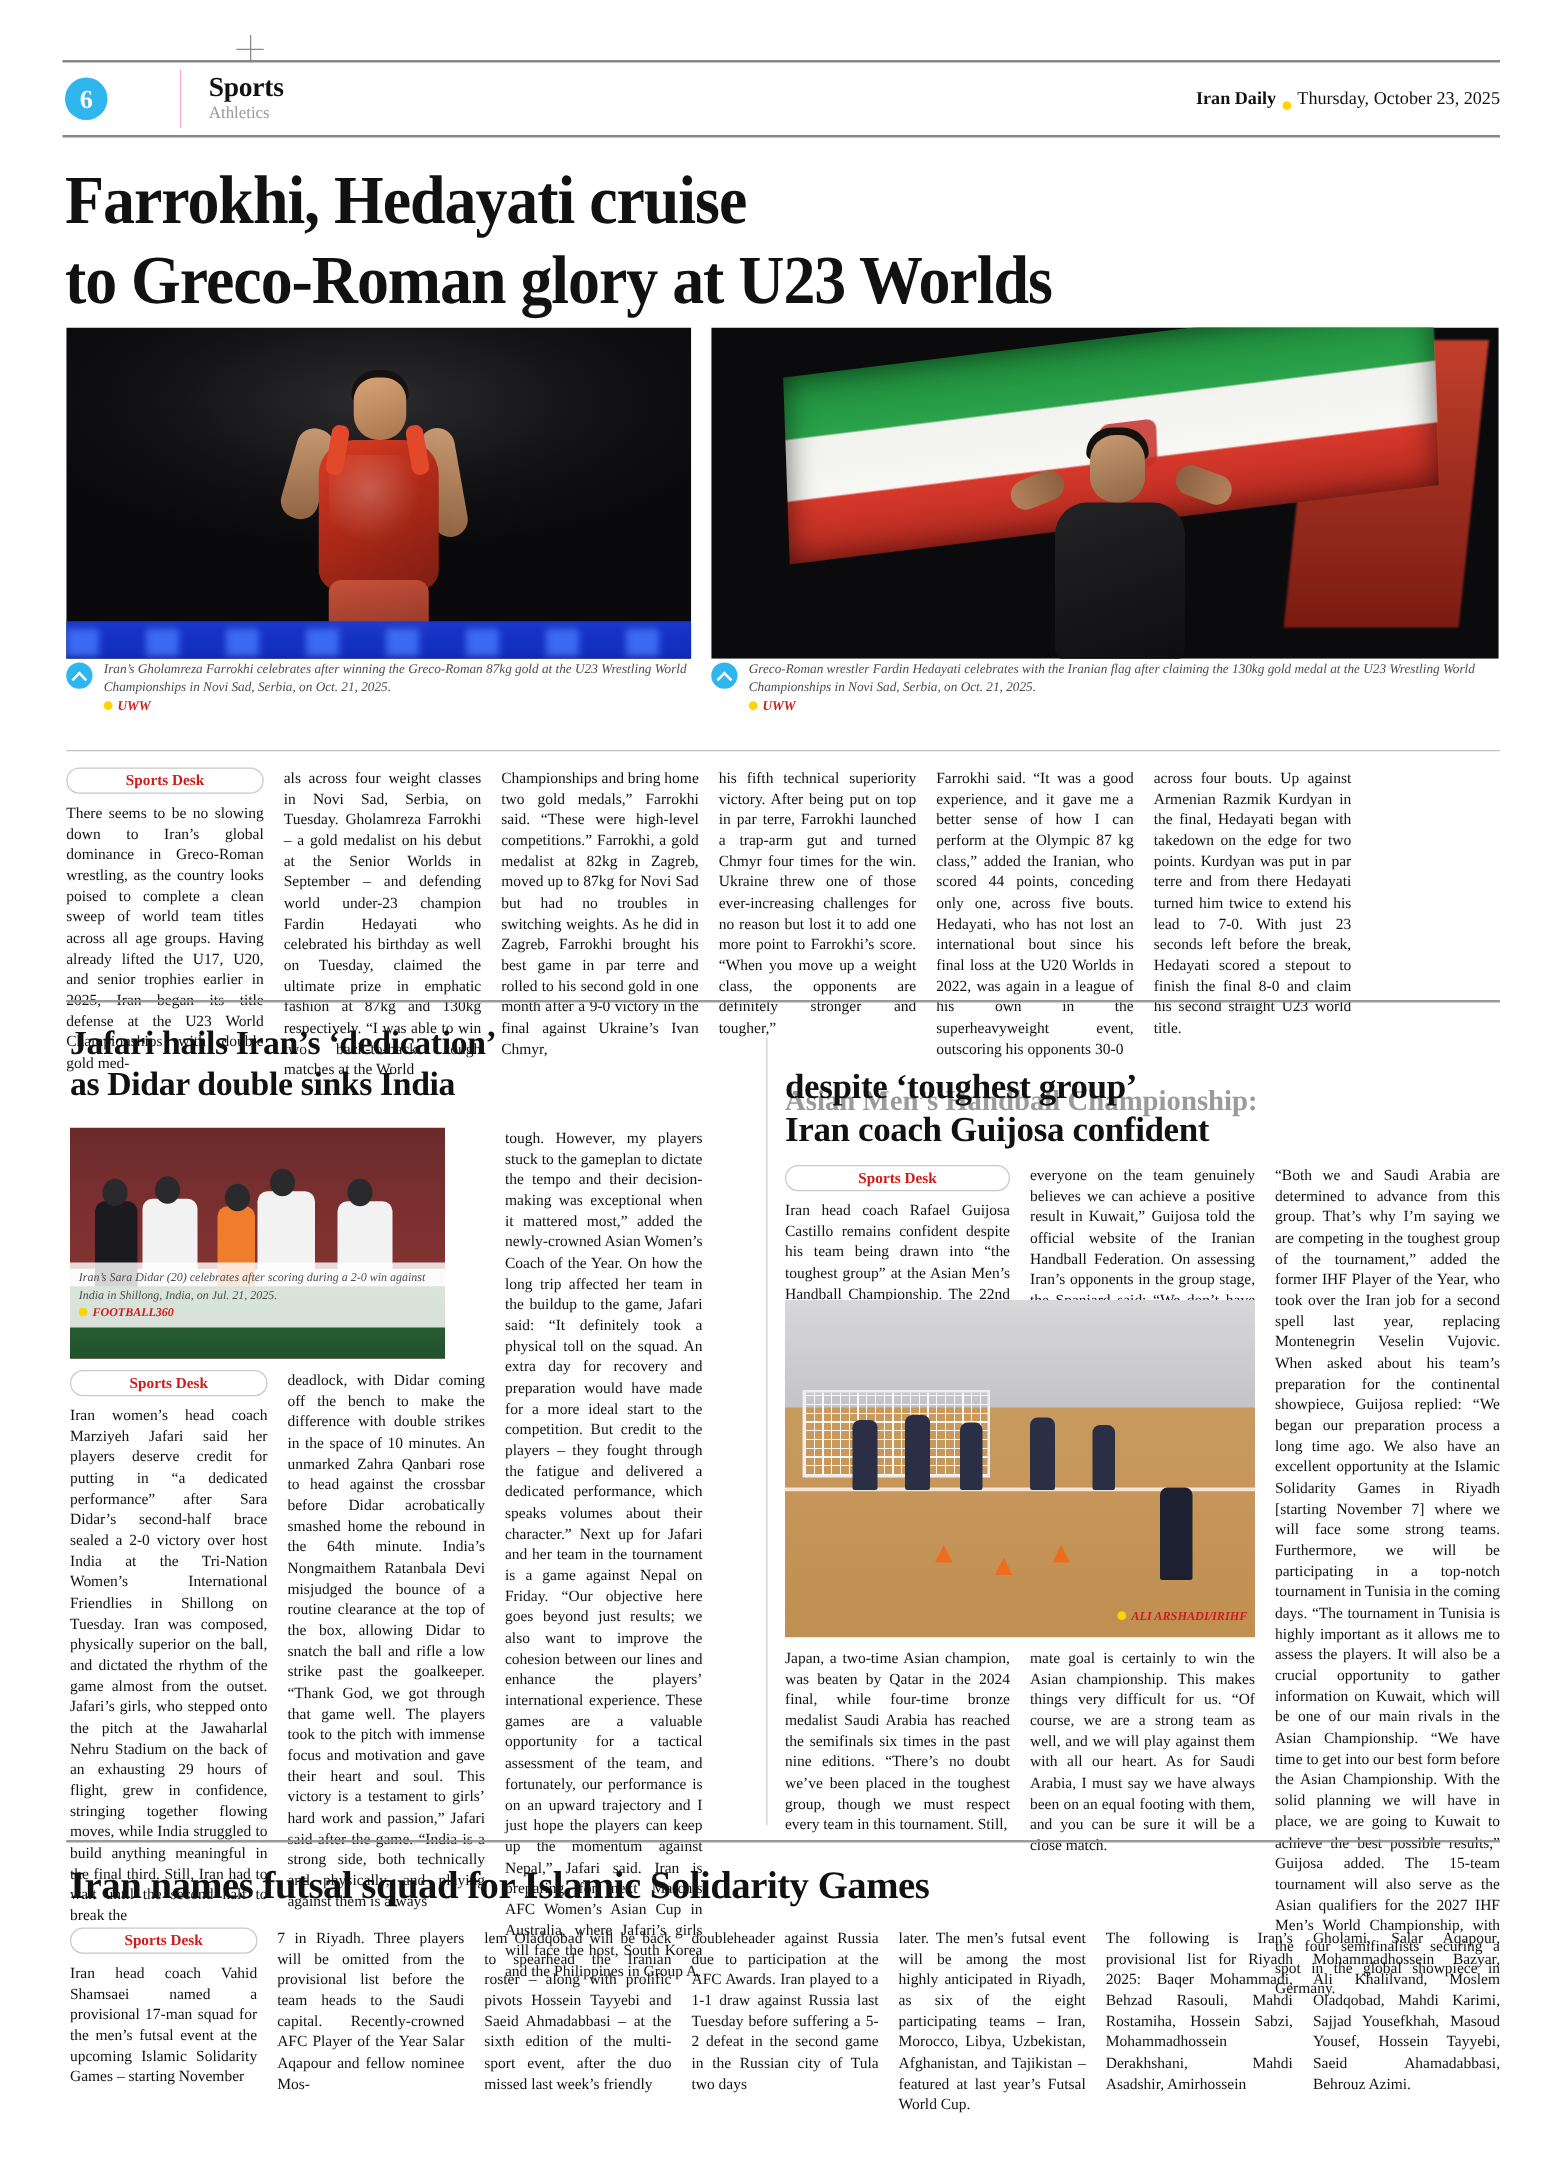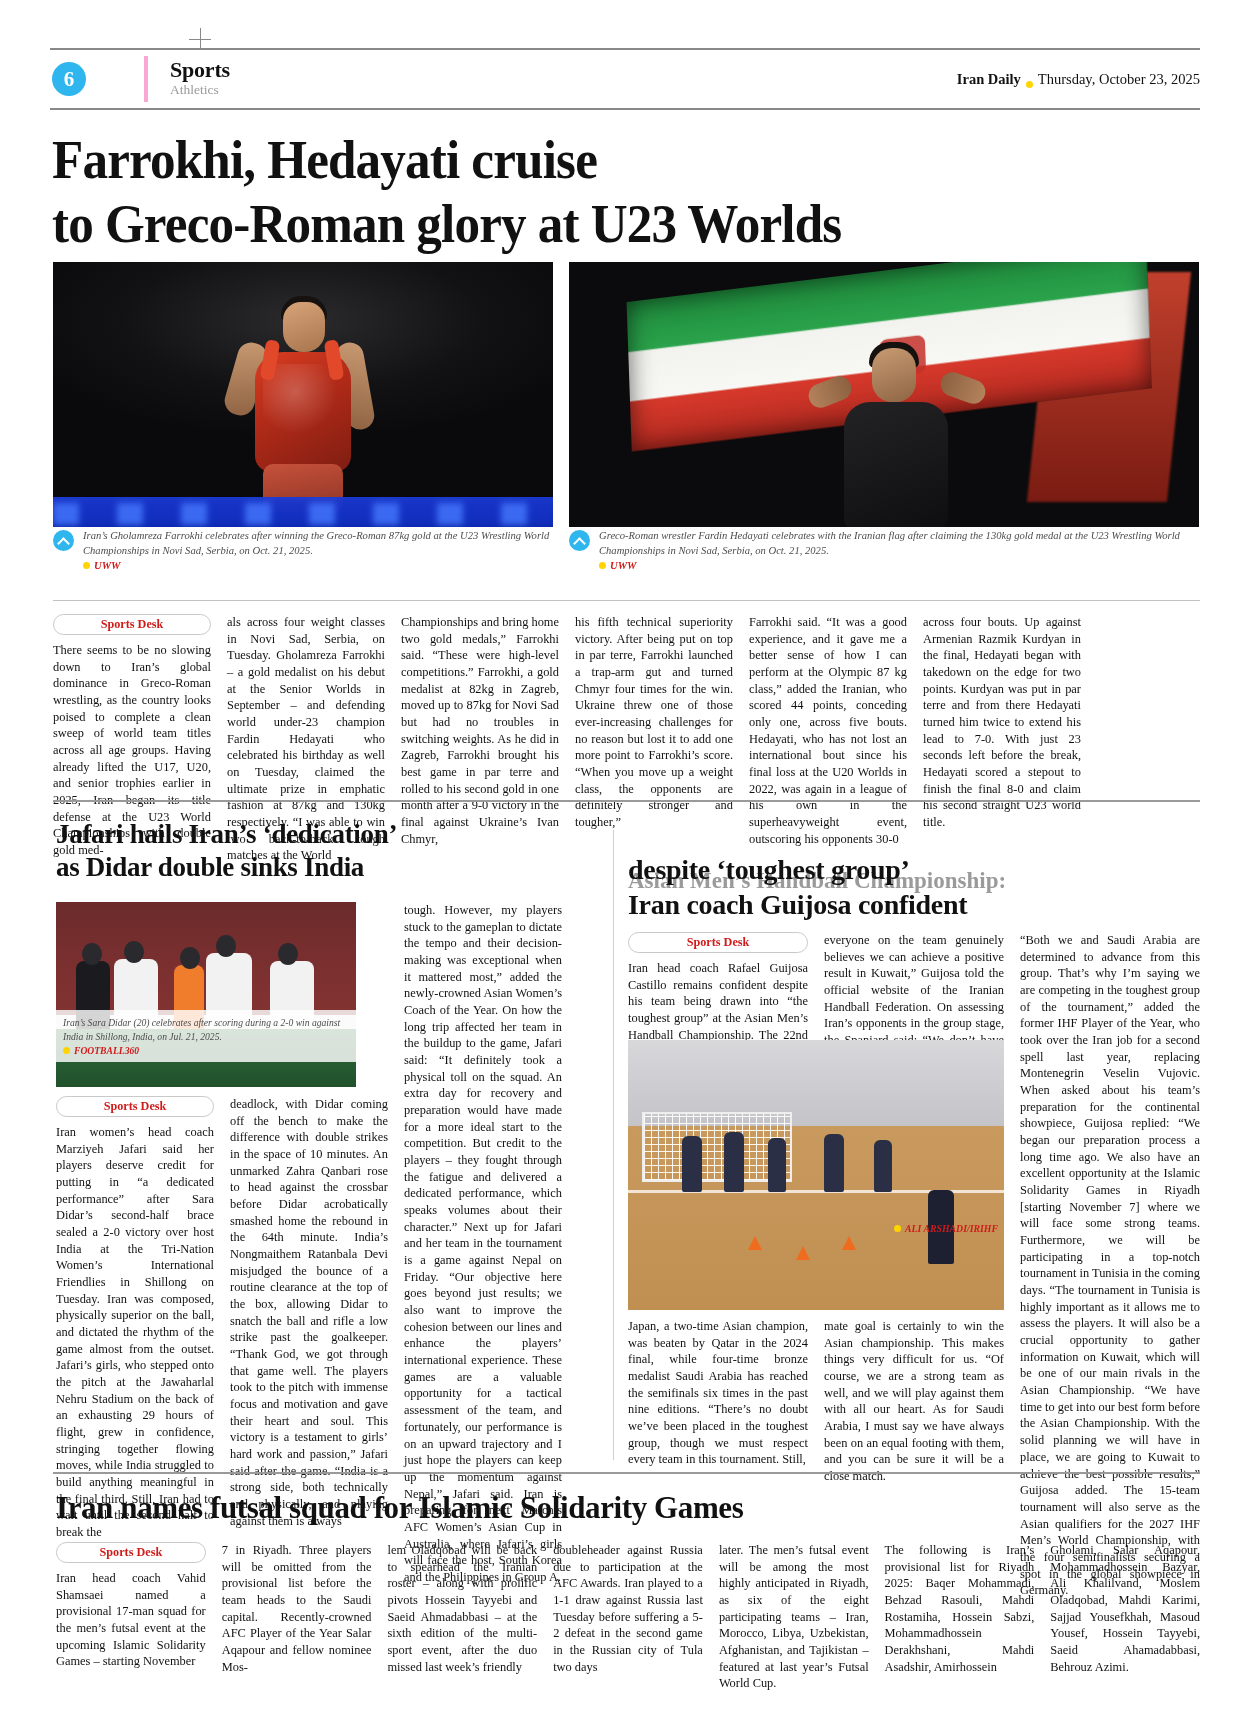--- a/index.html
+++ b/index.html
@@ -24,21 +24,21 @@
     display: flex; align-items: center;
   }
   .pagenum {
     width: 34px; height: 34px; border-radius: 50%;
     background: #2fb6ef; color: #fff;
     font-family: "Liberation Serif", serif; font-weight: bold;
     font-size: 21px; display: flex; align-items: center; justify-content: center;
     margin-left: 2px;
   }
   .section-wrap {
-    margin-left: 58px; padding-left: 22px; border-left: 4px solid #f9a8d4;
+    margin-left: 58px; padding-left: 22px; border-left: 1px solid #f9a8d4;
     height: 46px; display: flex; flex-direction: column; justify-content: center;
   }
   .section-title { font-size: 22px; font-weight: bold; letter-spacing: -.2px; line-height: 1.05; }
   .section-sub { font-size: 13.5px; color: #9a9a9a; line-height: 1.4; }
   .masthead-right {
     margin-left: auto; display: flex; align-items: flex-end; gap: 5px;
     font-size: 14.5px;
   }
   .brand { font-weight: bold; }
   .dot-yellow { width: 7px; height: 7px; border-radius: 50%; background: #ffd400; display: inline-block; }
@@ -165,21 +165,21 @@
   .art3-photo { position: absolute; left: 628px; top: 1040px; width: 376px; height: 270px; overflow: hidden; }
   .ph-d { width:100%; height:100%; background: linear-gradient(180deg,#cfcfd2 0%, #bdbdc2 30%, #c99a5e 31%, #c08f52 100%); position:relative;}
   .ph-d .wall { position:absolute; left:0; top:0; width:100%; height: 86px; background: linear-gradient(180deg,#d8d8db,#c3c3c8); }
   .ph-d .net { position:absolute; left: 14px; top: 72px; width: 150px; height: 70px;
     background: repeating-linear-gradient(90deg, rgba(255,255,255,.9) 0 1px, transparent 1px 7px),
                 repeating-linear-gradient(0deg, rgba(255,255,255,.9) 0 1px, transparent 1px 7px);
     border: 2px solid #eee; }
   .ph-d .line { position:absolute; left: 0; top: 150px; width: 100%; height: 3px; background: rgba(255,255,255,.75); }
   .ph-d .pl { position:absolute; background: #2b2f45; border-radius: 6px 6px 2px 2px; }
   .ph-d .cone { position:absolute; width: 0; height: 0; border-left: 7px solid transparent; border-right: 7px solid transparent; border-bottom: 14px solid #ef6c1f;}
-  .cap3 { position: absolute; left: 628px; top: 1221px; width: 376px; text-align: right; padding-right: 6px;}
+  .cap3 { position: absolute; left: 628px; top: 1286px; width: 376px; text-align: right; padding-right: 6px;}
   .cap3 .cap-credit { font-size: 9.8px; }
   .art3-right-col { position: absolute; left: 1020px; top: 932px; width: 180px; }
 
   
   .art4-head { position: absolute; left: 56px; top: 1490px; width: 1140px;
     font-weight: bold; font-size: 31px; letter-spacing: -.4px; }
   .art4-cols { position: absolute; left: 56px; top: 1542px; width: 1144px; display: flex; gap: 16px; }
   .art4-cols .c { width: 158px; }
 </style>
 </head>

